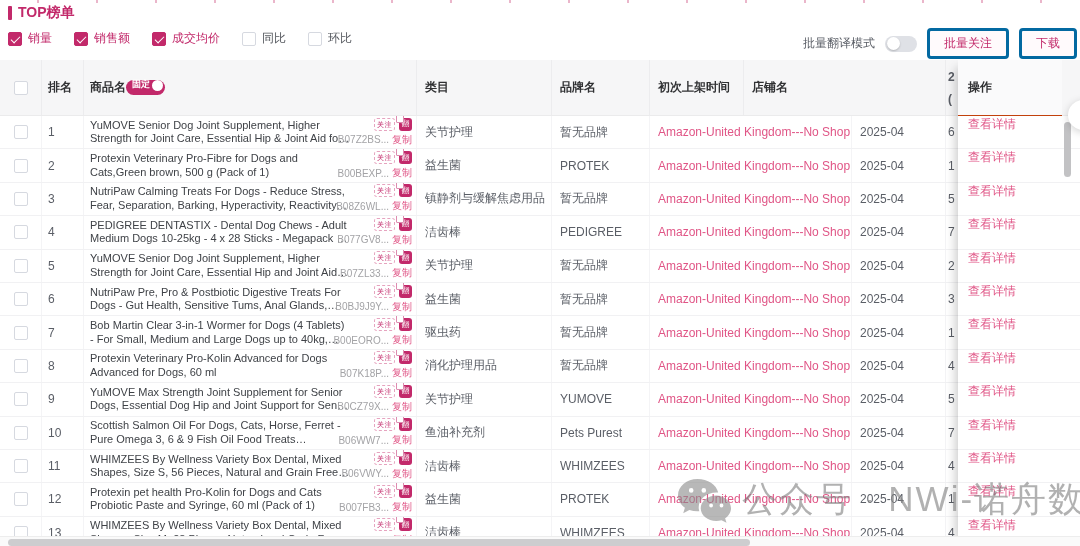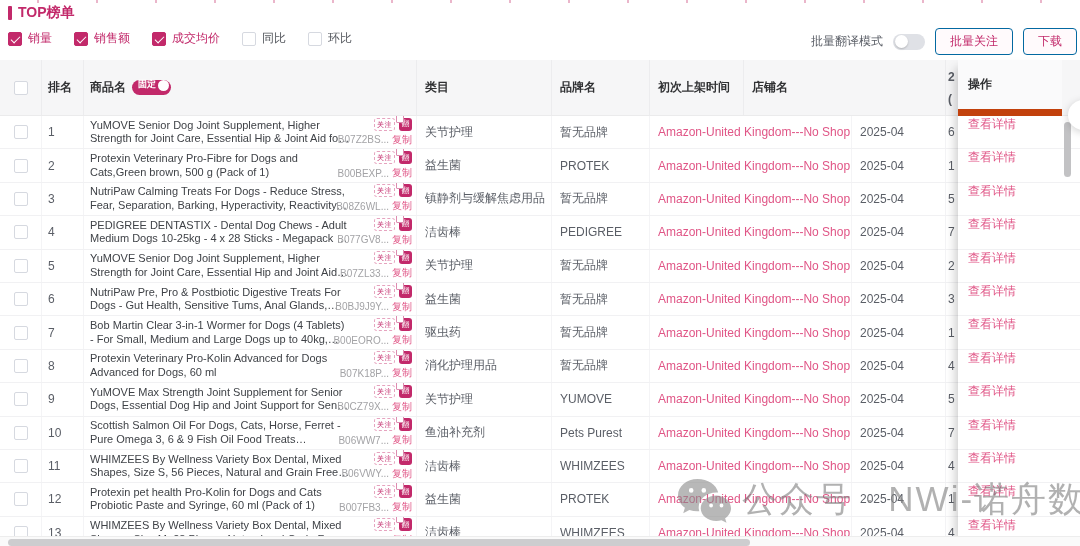--- a/index.html
+++ b/index.html
@@ -21,39 +21,39 @@
   .filter.on { color:#c2296a; }
   .cb { width:14px; height:14px; border:1px solid #d6d9e0; border-radius:2px; background:#fff; display:inline-block; position:relative; flex:0 0 auto; }
   .cb.on { background:#c2296a; border-color:#c2296a; }
   .cb.on::after { content:""; position:absolute; left:4px; top:1px; width:4px; height:8px;
     border:solid #fff; border-width:0 1.5px 1.5px 0; transform:rotate(45deg); }
 
   .toolbar { position:absolute; right:3px; top:-2px; display:flex; align-items:center; gap:10px; }
   .toolbar-label { font-size:12px; color:#5a5e66; }
   .switch { width:32px; height:16px; border-radius:8px; background:#dfe1e6; position:relative; display:inline-block; cursor:pointer; }
   .switch .knob { position:absolute; left:2px; top:1.5px; width:13px; height:13px; border-radius:50%; background:#fff; box-shadow:0 1px 2px rgba(0,0,0,.2); }
-  .pink-btn { font-family:inherit; font-size:12px; color:#c2296a; background:#fffafc; border:1px solid #0369a1; border-radius:4px; padding:4px 14px; cursor:pointer; }
+  .pink-btn { font-family:inherit; font-size:12px; color:#c2296a; background:#fffafc; border:3px solid #0369a1; border-radius:4px; padding:4px 14px; cursor:pointer; }
 
   
   .table { position:relative; margin-top:8px; width:1080px; }
   .thead { display:flex; height:56px; background:#f6f6f7; border-bottom:1px solid #ebebec; }
   .th { display:flex; align-items:center; font-size:12px; font-weight:600; color:#303133; border-right:1px solid #ececee; overflow:hidden; }
   .tr { display:flex; height:33.4px; border-bottom:1px solid #f1f1f3; background:#fff; }
   .td { display:flex; align-items:center; font-size:12px; color:#5a5e66; border-right:1px solid #f4f4f6; overflow:hidden; }
 
   .col-check { width:42px; justify-content:center; }
   .col-rank { width:42px; padding-left:6px; }
   .col-product { width:333px; padding:2px 4px 2px 6px; }
   .col-category { width:135px; padding-left:8px; }
   .col-brand { width:98px; padding-left:8px; }
   .col-shop { width:202px; padding-left:8px; }
   .col-date { width:94px; padding-left:8px; }
   .col-sliver { width:12px; border-right:none; }
 
-  .th.col-product { gap:6px; }
+  .th.col-product { gap:0; }
   .pin-pill { display:inline-flex; gap:2px; background:#c2296a; border-radius:8px; height:15px; padding:0 2px 0 6px; cursor:pointer; }
   .pin-pill .pin-text { color:#fff; font-size:9px; line-height:1; }
   .pin-knob { width:11px; height:11px; border-radius:50%; background:#fff; }
   .th-sliver { flex-direction:column; align-items:flex-start; justify-content:center; line-height:22px; font-weight:600; }
 
   .td.col-product { align-items:stretch; justify-content:space-between; }
   .pname { width:262px; font-size:11px; line-height:13.5px; color:#3f4247; display:-webkit-box; -webkit-line-clamp:2; -webkit-box-orient:vertical; overflow:hidden; align-self:center; cursor:pointer; }
   .pmeta { width:62px; display:flex; flex-direction:column; align-items:flex-end; justify-content:center; gap:2px; }
   .icons { display:flex; align-items:center; gap:4px; }
   .follow-chip { font-size:7px; line-height:1; color:#c2296a; border:1px dashed #e6a3bf; border-radius:3px; padding:2px 2px; letter-spacing:.5px; cursor:pointer; }
@@ -61,21 +61,21 @@
   .trans-chip::before { content:""; position:absolute; left:-3px; top:-3px; width:6px; height:6px; border:1px solid #dd8cb0; background:#fff; border-radius:1px; }
   .asinline { display:flex; align-items:center; gap:3px; white-space:nowrap; }
   .asin { font-size:10px; color:#a3a3a6; }
   .copy { font-size:10px; color:#e05586; cursor:pointer; }
 
   .shoplink { font-size:12px; color:#e05586; text-decoration:none; white-space:nowrap; overflow:hidden; cursor:pointer; }
   .col-sliver { font-size:12px; color:#5a5e66; padding-left:2px; }
 
   
   .actions-col { position:absolute; top:0; left:958px; width:104px; height:491px; background:#fff; box-shadow:-10px 0 10px -8px rgba(0,0,0,.22); }
-  .actions-head { height:56px; background:#fafafb; border-bottom:7px solid #c2410c; display:flex; align-items:center; padding-left:10px; font-size:12px; font-weight:600; color:#303133; }
+  .actions-head { height:56px; background:#fafafb; border-bottom:1px solid #c2410c; display:flex; align-items:center; padding-left:10px; font-size:12px; font-weight:600; color:#303133; }
   .action-row { height:33.4px; border-bottom:1px solid #f1f1f3; display:flex; align-items:flex-start; padding-left:10px; }
   .detail-link { font-size:12px; color:#e05586; text-decoration:none; cursor:pointer; }
 
   
   .vscroll { position:absolute; top:62px; left:1064px; width:7px; height:55px; background:#c2c2c4; border-radius:4px; cursor:pointer; }
   .edge-circle { position:absolute; top:40px; left:1068px; width:30px; height:30px; border-radius:50%; background:#fff; box-shadow:0 2px 8px rgba(0,0,0,.18); }
   .hscroll-track { position:absolute; left:0; right:0; bottom:0; height:10px; background:#fafafa; border-top:1px solid #ededed; }
   .hscroll-thumb { position:absolute; left:8px; top:1.5px; width:742px; height:7px; background:#cdcdcf; border-radius:4px; cursor:pointer; }
 
   

